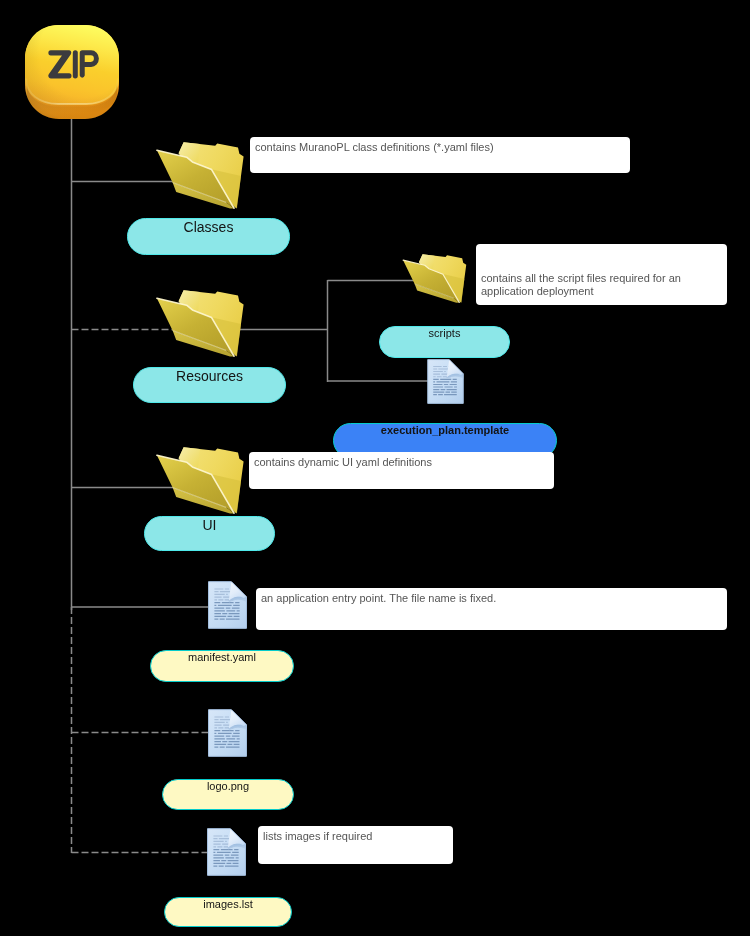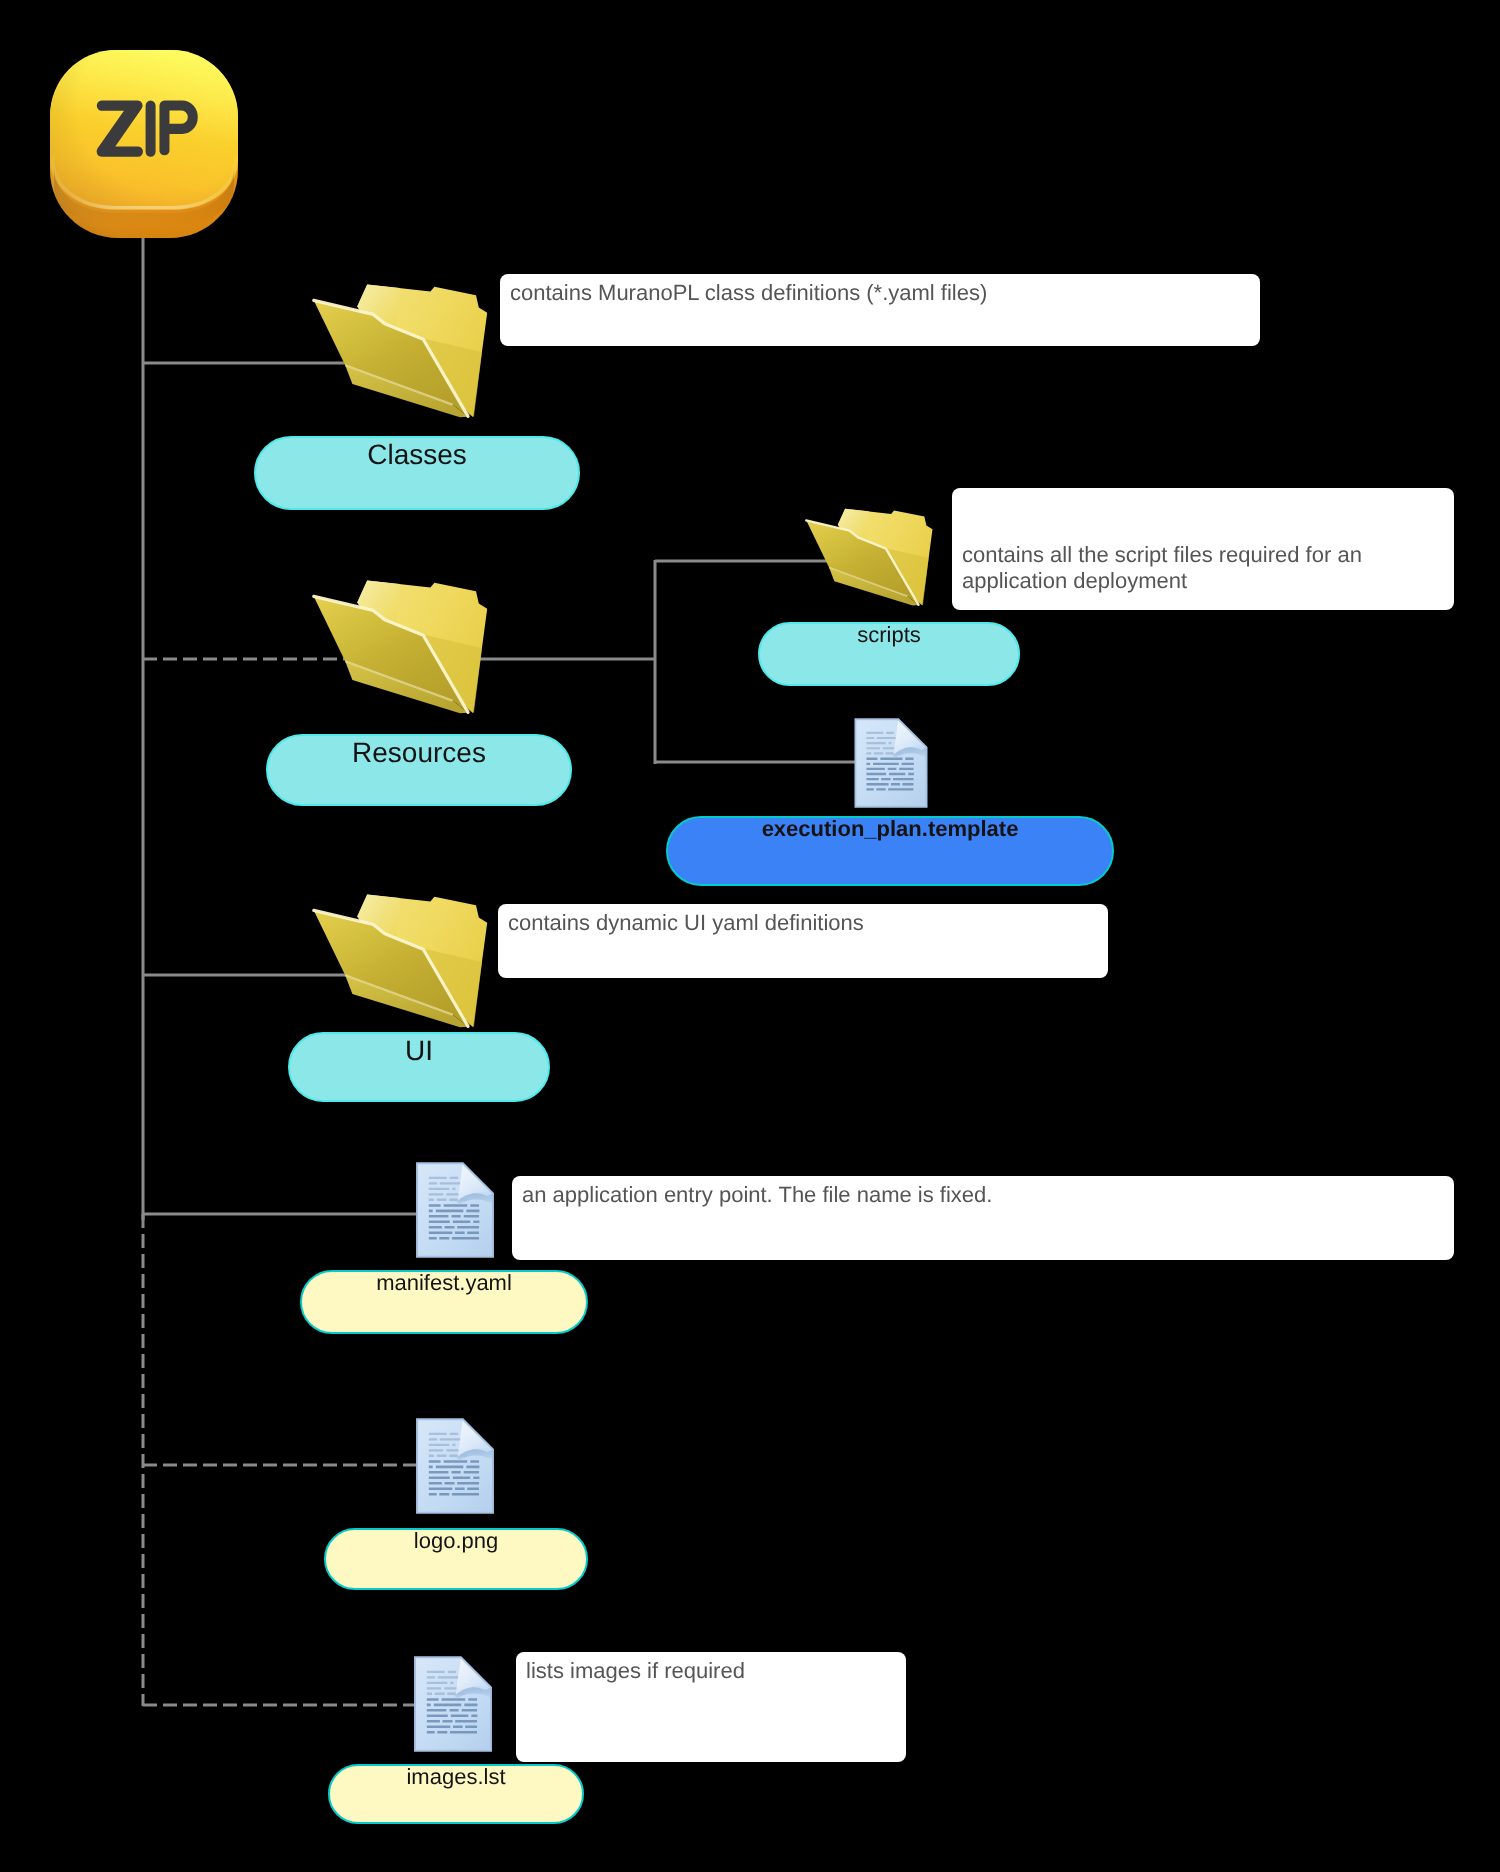--- a/index.html
+++ b/index.html
@@ -10,21 +10,21 @@
   #stage{position:relative;width:750px;height:936px;background:#000;}
   #wires{position:absolute;left:0;top:0;width:750px;height:936px;}
   .icon{position:absolute;}
   .note{position:absolute;background:#ffffff;border-radius:4px;color:#555;
         font-size:11px;line-height:12.5px;box-sizing:border-box;
         padding:4px 5px 0 5px;overflow:hidden;}
   .pill{position:absolute;display:flex;justify-content:center;
         border-radius:999px;color:#141414;box-sizing:border-box;font-size:14px;}
   .pill-cyan{background:#8ce7e8;border:1.2px solid #4fe9ea;}
   .pill-white{background:#fef9c3;border:1.8px solid #05cbcb;}
-  .pill-sm{font-size:11px;}
+  .pill-sm{font-size:11px;margin-top:15px;}
   .pill-lightwhite{background:#3b82f6;font-weight:bold;}
 </style>
 </head>
 <body>
 
 <div id="stage">
 
   <svg id="wires" viewBox="0 0 750 936">
     <g stroke="#8a8a8a" stroke-width="1.5" fill="none">
       <path d="M71.5,118 L71.5,610"></path>
@@ -246,17 +246,17 @@
   <div class="pill pill-white pill-sm" style="left:162px;top:764px;width:132px;height:31px">
     <span>logo.png</span>
   </div>
 
   <svg class="icon" style="left:206px;top:828px;width:41px;height:48px">
       <use href="#documentIcon"></use>
     </svg>
   <div class="pill pill-white pill-sm" style="left:164px;top:882px;width:128px;height:30px">
     <span>images.lst</span>
   </div>
-  <div class="note" style="left:258px;top:826px;width:195px;height:55px">
+  <div class="note" style="left:258px;top:826px;width:195px;height:38px">
     <span>lists images if required</span>
   </div>
 
 </div>
 
 </body></html>

